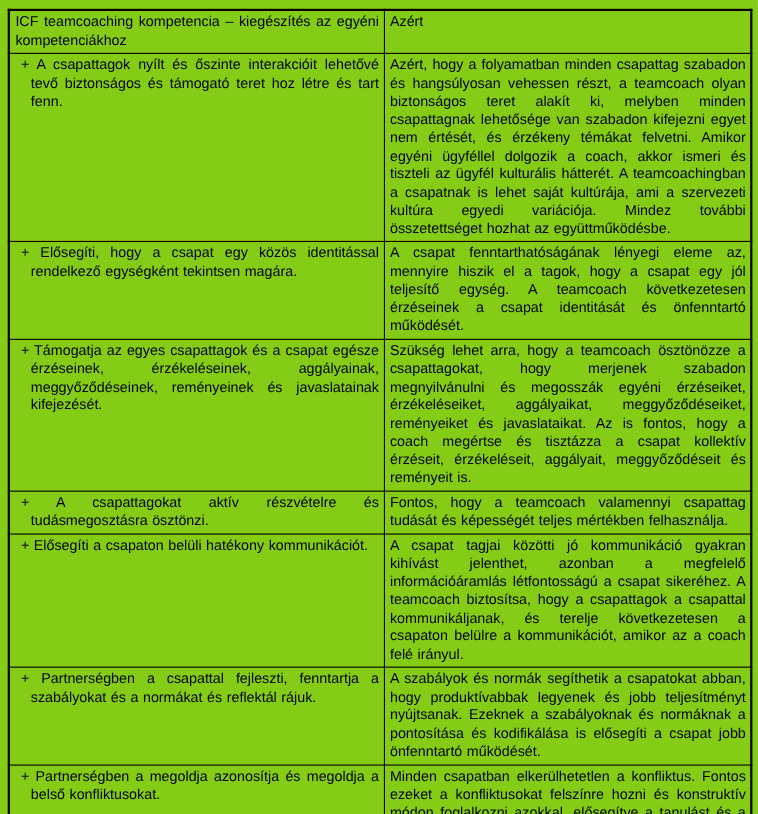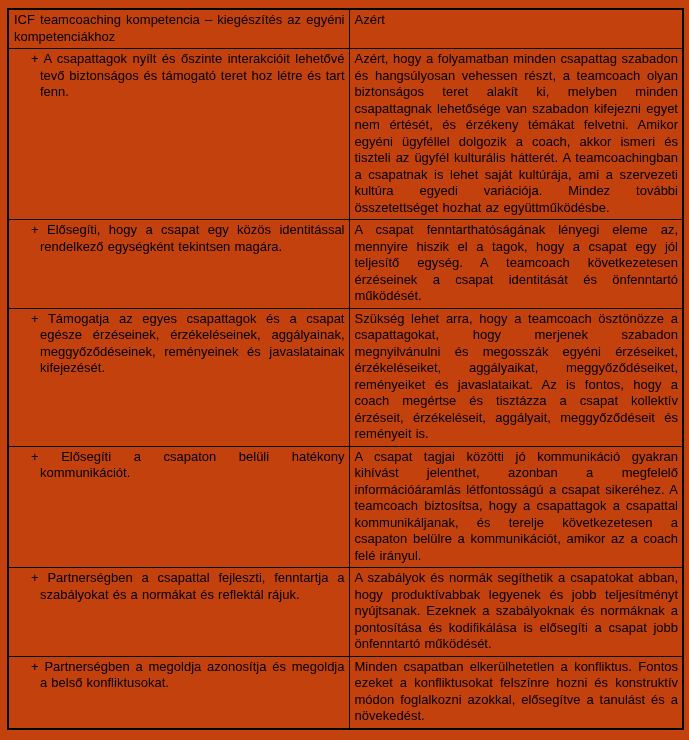--- a/index.html
+++ b/index.html
@@ -7,21 +7,21 @@
     padding: 0;
     background: #ffffff;
     font-family: "Liberation Sans", "DejaVu Sans", sans-serif;
     color: #000000;
   }
   .page {
     width: 689px;
     height: 740px;
     box-sizing: border-box;
     padding: 8px 7px;
-    background: #c2410c;
+    background: #84cc16;
   }
   table.comp-table {
     width: 675px;
     border-collapse: collapse;
     table-layout: fixed;
     border: 2px solid #000000;
   }
   table.comp-table td, table.comp-table th {
     border: 1px solid #000000;
     vertical-align: top;
@@ -38,21 +38,20 @@
     font-weight: bold;
     text-align: left;
     padding-bottom: 6px;
   }
   th.head-cell .just { text-align: justify; display: block; }
   td.competence-cell { padding-left: 8px; }
   .item {
     padding-left: 14px;
     text-indent: -9px;
     text-align: justify;
-    margin-left: 12px;
   }
   .bullet { white-space: pre; }
   td.background-cell { padding-left: 6px; padding-right: 5px; margin-left: 39px; }
 </style>
 </head>
 <body>
 
 <div class="page">
   <table class="comp-table">
     <colgroup>
@@ -82,20 +81,26 @@
       <td class="background-cell"><span>A csapat fenntarthatóságának lényegi eleme az, mennyire hiszik el a tagok, hogy a csapat egy jól teljesítő egység. A teamcoach következetesen érzéseinek a csapat identitását és önfenntartó működését.</span></td>
     </tr>
 
     <tr>
       <td class="competence-cell">
         <div class="item"><span class="bullet">+</span> <span>Támogatja az egyes csapattagok és a csapat egésze érzéseinek, érzékeléseinek, aggályainak, meggyőződéseinek, reményeinek és javaslatainak kifejezését.</span></div>
       </td>
       <td class="background-cell"><span>Szükség lehet arra, hogy a teamcoach ösztönözze a csapattagokat, hogy merjenek szabadon megnyilvánulni és megosszák egyéni érzéseiket, érzékeléseiket, aggályaikat, meggyőződéseiket, reményeiket és javaslataikat. Az is fontos, hogy a coach megértse és tisztázza a csapat kollektív érzéseit, érzékeléseit, aggályait, meggyőződéseit és reményeit is.</span></td>
     </tr>
 
+    <tr>
+      <td class="competence-cell">
+        <div class="item"><span class="bullet">+</span> <span>A csapattagokat aktív részvételre és tudásmegosztásra ösztönzi.</span></div>
+      </td>
+      <td class="background-cell"><span>Fontos, hogy a teamcoach valamennyi csapattag tudását és képességét teljes mértékben felhasználja.</span></td>
+    </tr>
 
     <tr>
       <td class="competence-cell">
         <div class="item"><span class="bullet">+</span> <span>Elősegíti a csapaton belüli hatékony kommunikációt.</span></div>
       </td>
       <td class="background-cell"><span>A csapat tagjai közötti jó kommunikáció gyakran kihívást jelenthet, azonban a megfelelő információáramlás létfontosságú a csapat sikeréhez. A teamcoach biztosítsa, hogy a csapattagok a csapattal kommunikáljanak, és terelje következetesen a csapaton belülre a kommunikációt, amikor az a coach felé irányul.</span></td>
     </tr>
 
     <tr>
       <td class="competence-cell">

